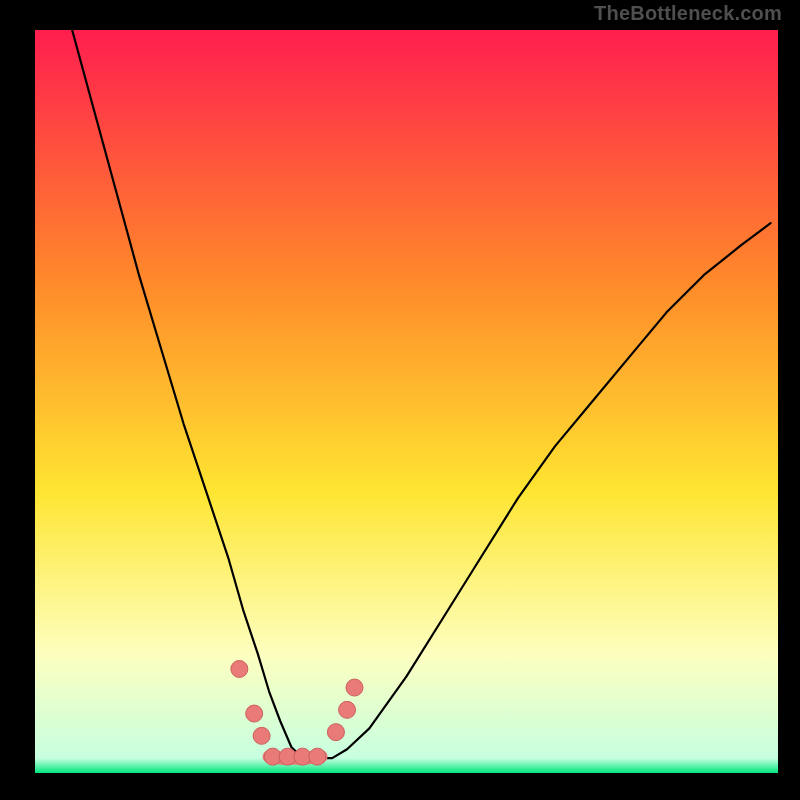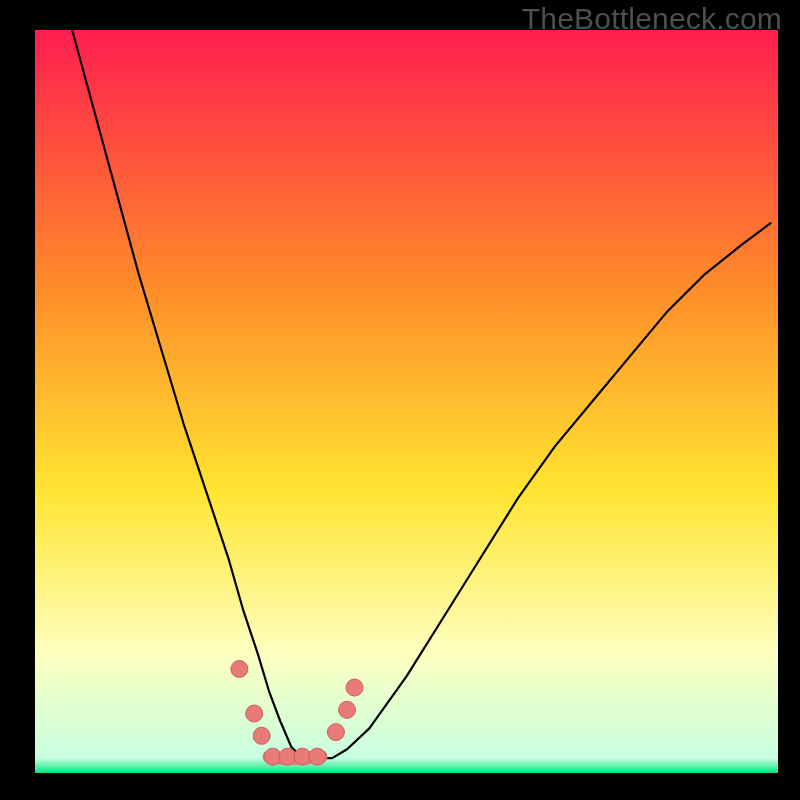--- a/index.html
+++ b/index.html
@@ -1,17 +1,17 @@
 <!DOCTYPE html>
 <html><head>
 <meta charset="utf-8">
 <style>
   html,body{margin:0;padding:0;width:800px;height:800px;background:#000;overflow:hidden;font-family:Arial,Helvetica,sans-serif}
   .wrap{position:relative;width:800px;height:800px}
-  .watermark{position:absolute;top:2px;right:18px;color:#4f4f4f;font-size:30px;font-weight:400;letter-spacing:.2px}
+  .watermark{position:absolute;top:2px;right:18px;color:#4f4f4f;font-size:20px;font-weight:700;letter-spacing:.2px}
   .plot{position:absolute;left:35px;top:30px;width:743px;height:743px}
   svg{display:block}
 </style>
 </head>
 <body>
 
 <div class="wrap">
   <div class="watermark">TheBottleneck.com</div>
   <div class="plot">
     <svg id="svg" width="743" height="743" viewBox="0 0 743 743">

